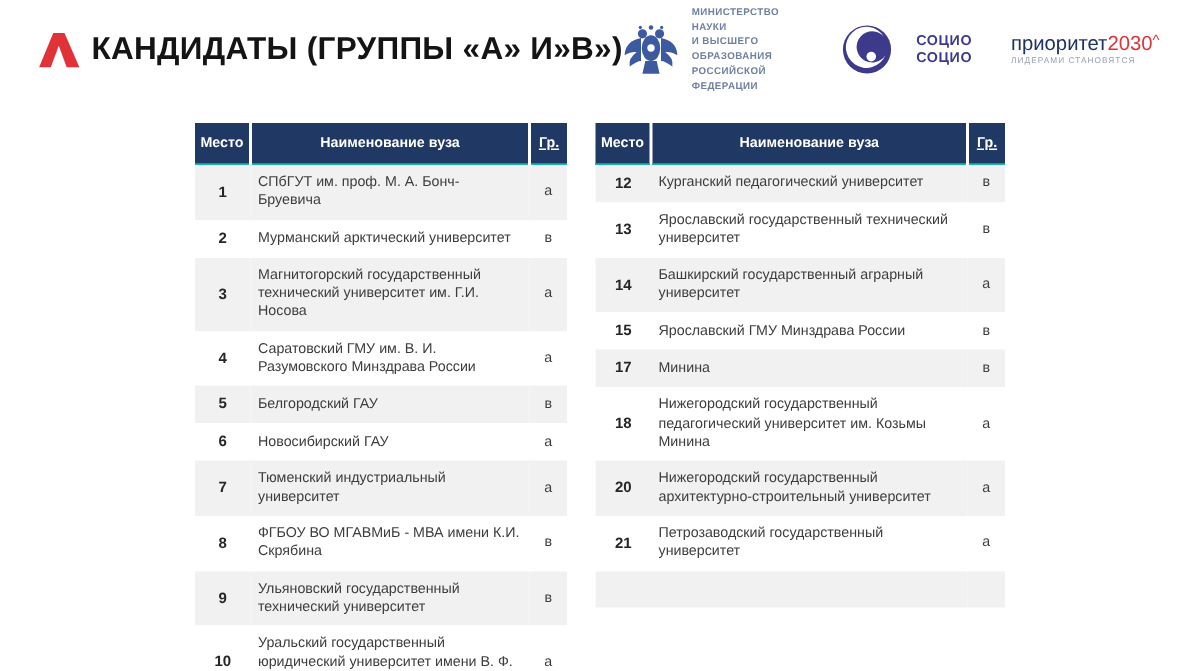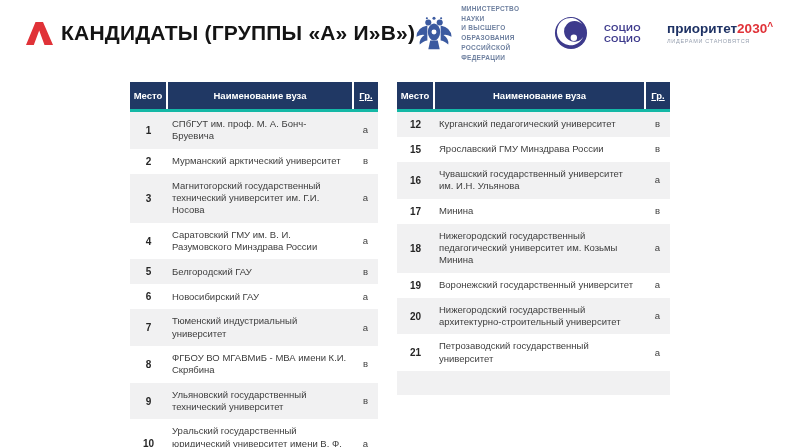--- a/index.html
+++ b/index.html
@@ -22,32 +22,32 @@
   .slide-title{margin-left:8px;font-size:21px;font-weight:bold;color:#141414;letter-spacing:0.2px;white-space:nowrap;}
 
   .logos{margin-left:auto;display:flex;align-items:center;gap:26px;}
   .ministry{display:flex;align-items:center;gap:8px;}
   .ministry svg{width:38px;height:40px;display:block;}
   .ministry-text{font-size:6.5px;font-weight:bold;color:var(--ministry-blue);line-height:1.5;letter-spacing:0.3px;}
   .socio{display:flex;align-items:center;gap:16px;}
   .socio svg{width:34px;height:34px;display:block;}
   .socio-text{font-size:9.5px;font-weight:bold;color:var(--indigo);line-height:1.2;letter-spacing:0.4px;}
   .priority{display:flex;flex-direction:column;}
-  .priority-main{font-size:13.5px;font-weight:bold;line-height:1;}
+  .priority-main{font-size:13.5px;font-weight:normal;line-height:1;}
   .priority-brand{color:var(--navy-text);}
   .priority-year{color:var(--accent-red);}
   .priority-caret{color:var(--accent-red);font-size:10px;vertical-align:3px;}
   .priority-tagline{font-size:5.5px;color:#97a0b0;letter-spacing:0.7px;margin-top:3px;}
 
   
   table{border-collapse:collapse;table-layout:fixed;}
   .tbl-left{position:absolute;left:130px;top:82px;width:248px;}
   .tbl-right{position:absolute;left:397px;top:82px;width:273px;}
   th{background:var(--header-bg);color:#ffffff;font-size:9.5px;font-weight:bold;
-     padding:8px 3px;text-align:center;border-right:2px solid #ffffff;border-bottom:3px solid #14b8a6;}
+     padding:8px 3px;text-align:center;border-right:2px solid #ffffff;border-bottom:1px solid #14b8a6;}
   th:last-child{border-right:none;text-decoration:underline;}
   td{font-size:9.5px;color:#3d3d3d;padding:6px 5px;line-height:1.3;vertical-align:middle;text-align:left;}
   td.cell-place{text-align:center;font-weight:bold;color:#262626;font-size:10px;}
   td.cell-group{text-align:center;}
   td.cell-name:empty::after{content:"\00a0";}
   tbody tr:nth-child(odd){background:var(--row-alt);}
   tbody tr:nth-child(even){background:#ffffff;}
   col.c-place{width:37px;}
   col.c-group{width:25px;}
 </style>
@@ -202,51 +202,51 @@
         <th>Гр.</th>
       </tr>
     </thead>
     <tbody>
   <tr>
     <td class="cell-place">12</td>
     <td class="cell-name">Курганский педагогический университет</td>
     <td class="cell-group">в</td>
   </tr>
 
-
+  <tr>
+    <td class="cell-place">13</td>
+    <td class="cell-name">Ярославский государственный технический университет</td>
+    <td class="cell-group">в</td>
+  </tr>
+
+  <tr>
+    <td class="cell-place">14</td>
+    <td class="cell-name">Башкирский государственный аграрный университет</td>
+    <td class="cell-group">а</td>
+  </tr>
 
   <tr>
     <td class="cell-place">15</td>
     <td class="cell-name">Ярославский ГМУ Минздрава России</td>
     <td class="cell-group">в</td>
   </tr>
 
-  <tr>
-    <td class="cell-place">16</td>
-    <td class="cell-name">Чувашский государственный университет им. И.Н. Ульянова</td>
-    <td class="cell-group">а</td>
-  </tr>
 
   <tr>
     <td class="cell-place">17</td>
     <td class="cell-name">Минина</td>
     <td class="cell-group">в</td>
   </tr>
 
   <tr>
     <td class="cell-place">18</td>
     <td class="cell-name">Нижегородский государственный педагогический университет им. Козьмы Минина</td>
     <td class="cell-group">а</td>
   </tr>
 
-  <tr>
-    <td class="cell-place">19</td>
-    <td class="cell-name">Воронежский государственный университет</td>
-    <td class="cell-group">а</td>
-  </tr>
 
   <tr>
     <td class="cell-place">20</td>
     <td class="cell-name">Нижегородский государственный архитектурно-строительный университет</td>
     <td class="cell-group">а</td>
   </tr>
 
   <tr>
     <td class="cell-place">21</td>
     <td class="cell-name">Петрозаводский государственный университет</td>

